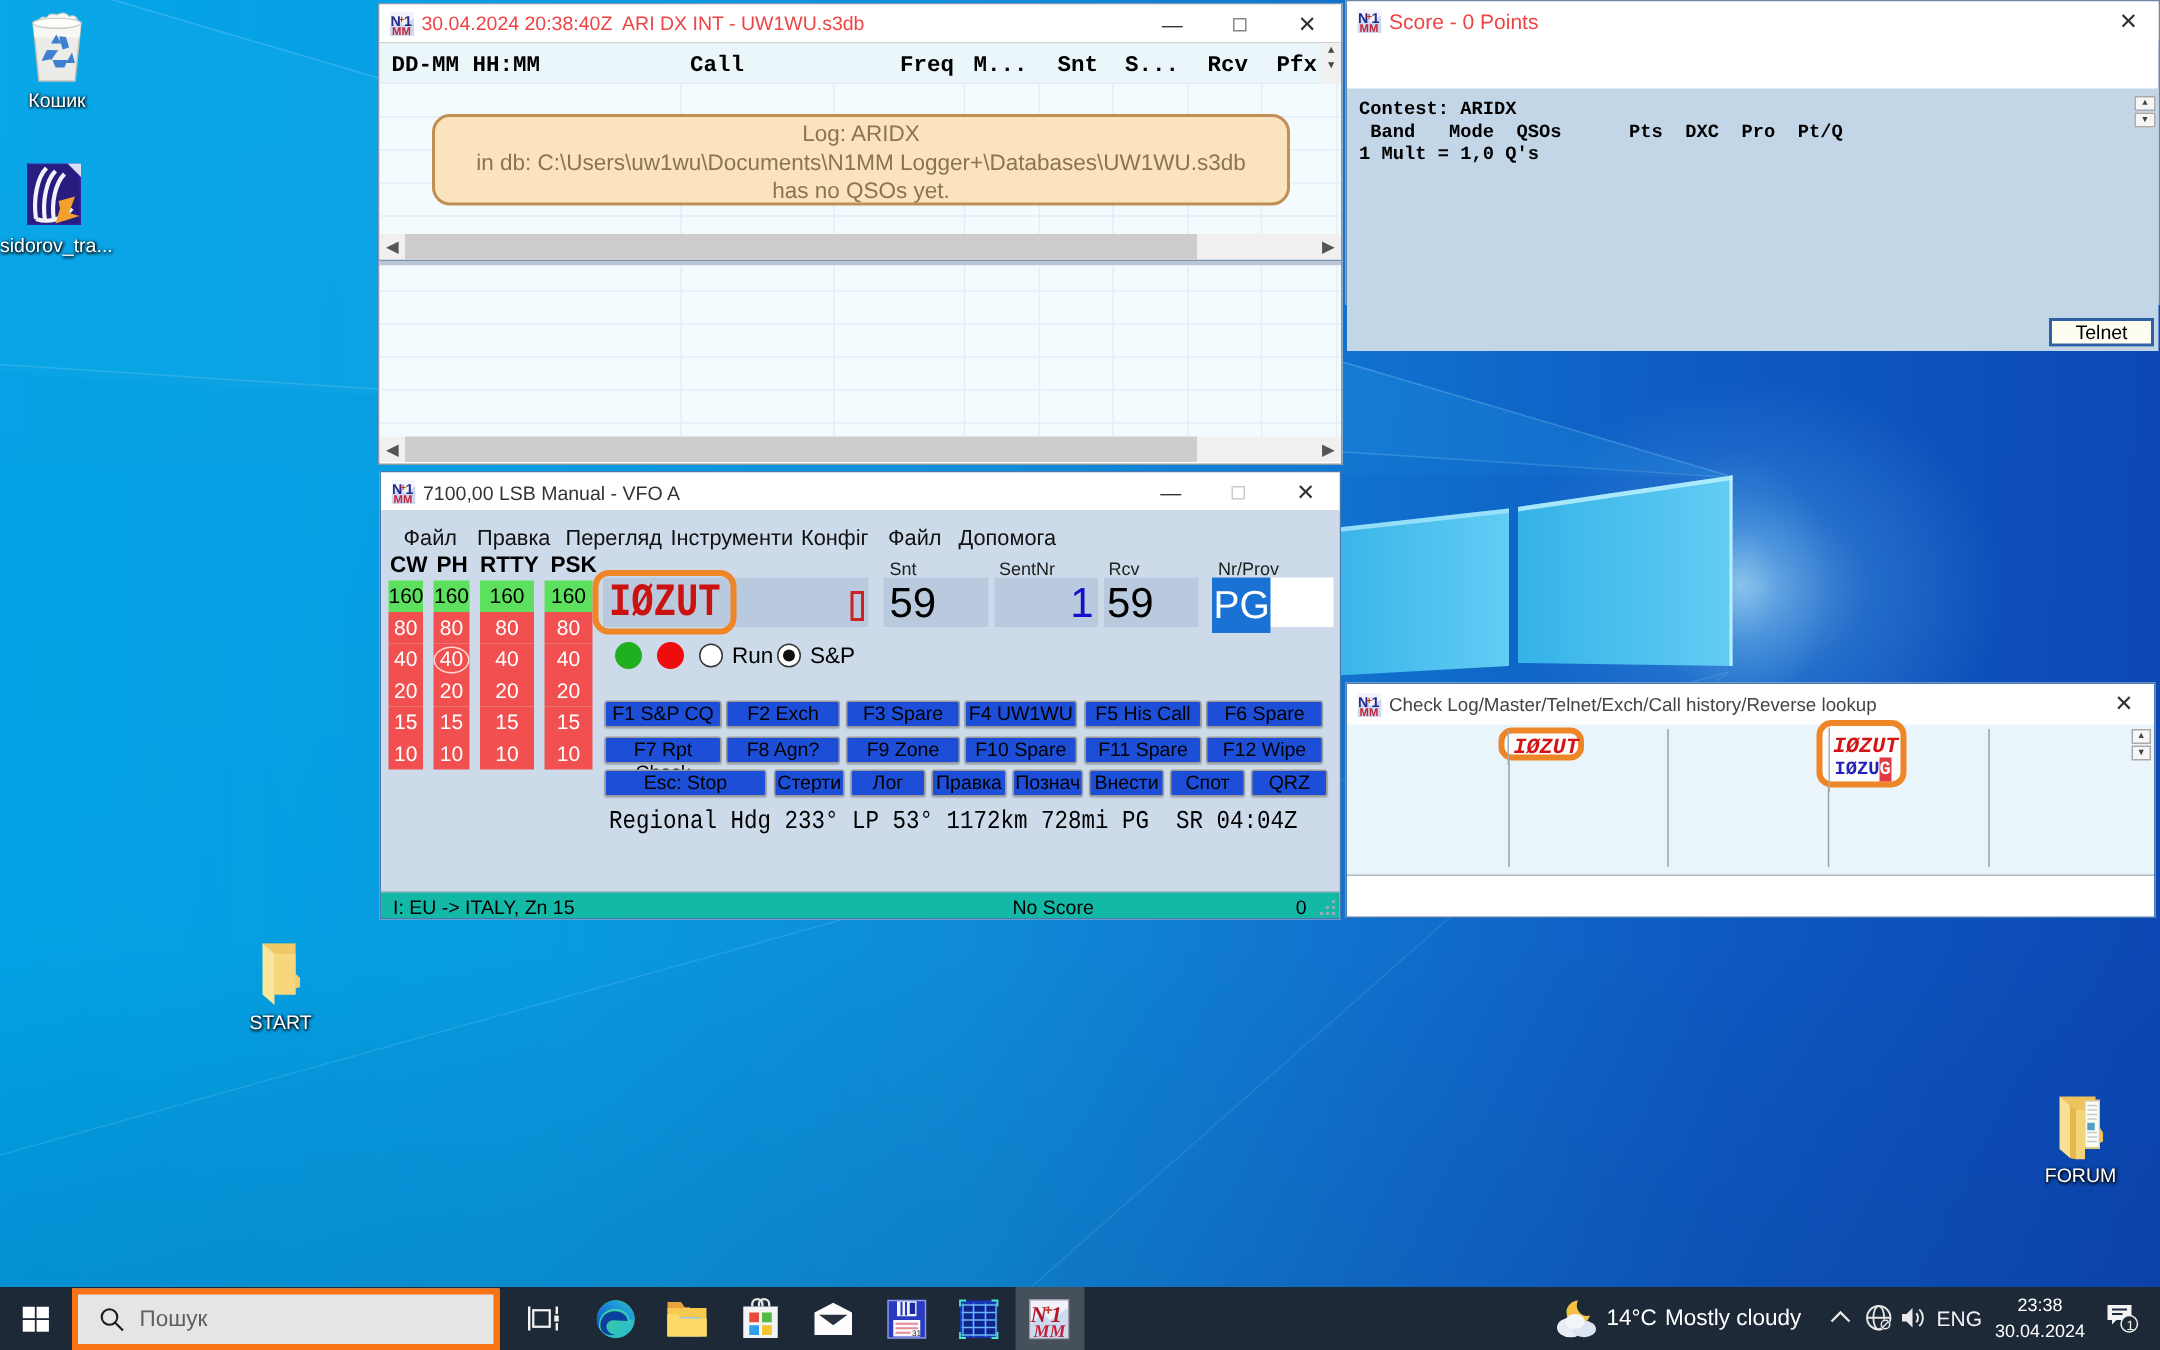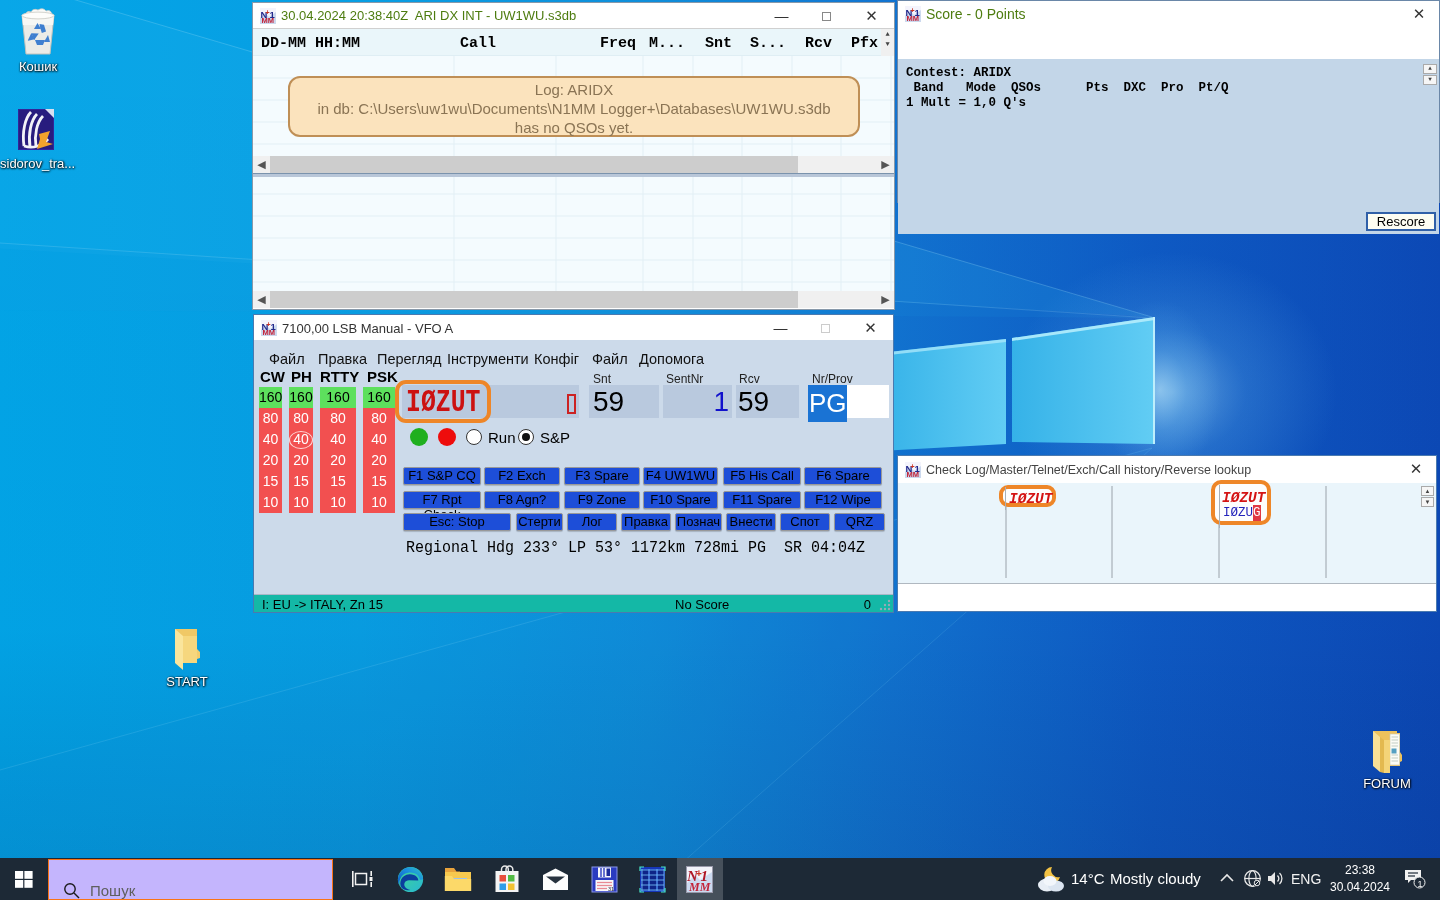--- a/index.html
+++ b/index.html
@@ -3,21 +3,21 @@
 <meta charset="utf-8">
 <style>
   * { margin:0; padding:0; box-sizing:border-box; }
   html,body { width:1440px; height:900px; overflow:hidden; }
   body { font-family:"Liberation Sans", sans-serif; position:relative;
     background:linear-gradient(to right,#02a5e7 0%,#089ee3 25%,#0f8eda 45%,#1173d0 62%,#0e5ac4 80%,#0c49b6 100%); }
   .abs { position:absolute; }
   .mono { font-family:"Liberation Mono", monospace; }
   .win { position:absolute; background:#fff; border:1px solid #8899aa; }
   .tbar { height:26px; background:#fff; display:flex; align-items:center; position:relative; }
-  .tbar .ttl { font-size:13px; color:#4d7c0f; margin-left:5px; white-space:nowrap; }
+  .tbar .ttl { font-size:13px; color:#ef4444; margin-left:5px; white-space:nowrap; }
   .nicon { width:16px; height:16px; margin-left:7px; flex:0 0 16px; }
   .ctrls { position:absolute; right:0; top:0; height:26px; display:flex; }
   .ctrl { width:45px; height:26px; display:flex; align-items:center; justify-content:center; color:#333; }
   .grid-pane { background:#f4fbfe; position:relative; }
   .hscroll { height:17px; background:#f0f0f0; position:relative; }
   .hscroll .thumb { position:absolute; top:0; height:17px; background:#cdcdcd; }
   .hscroll .arr { position:absolute; top:0; width:17px; height:17px; font-size:11px; color:#555;
      display:flex; align-items:center; justify-content:center; }
   .band-col { top:47px; }
   .band-col i { display:block; font-style:normal; height:21px; line-height:21px; text-align:center;
@@ -235,21 +235,21 @@
         <div class="ctrl" style="font-size:15px;width:40px;">✕</div>
       </div>
   </div>
   <div class="mono" style="height:175px;background:#c3d6e8;position:relative;font-size:12.5px;font-weight:bold;color:#000;margin-top:32px;">
     <div class="abs" style="left:8px;top:7px;white-space:pre;line-height:15px;">Contest: ARIDX<br> Band   Mode  QSOs      Pts  DXC  Pro  Pt/Q<br>1 Mult = 1,0 Q's</div>
     <div class="abs" style="right:2px;top:5px;width:14px;height:22px;">
       <div style="height:10px;background:#f6f6f6;border:1px solid #aaa;font-size:6px;text-align:center;line-height:8px;color:#444;">▲</div>
       <div style="height:10px;background:#f6f6f6;border:1px solid #aaa;font-size:6px;text-align:center;line-height:8px;color:#444;margin-top:1px;">▼</div>
     </div>
     <div class="abs" style="right:3px;bottom:3px;width:70px;height:19px;background:#fdfdf2;border:2px solid #3060a8;
-       font-family:'Liberation Sans';font-size:13px;font-weight:normal;color:#000;text-align:center;line-height:15px;">Rescore</div>
+       font-family:'Liberation Sans';font-size:13px;font-weight:normal;color:#000;text-align:center;line-height:15px;">Telnet</div>
   </div>
 </div>
 
 <div class="win" id="w-main" style="left:253px;top:314px;width:641px;height:299px;border-color:#4a7ab0;">
   <div class="tbar">
     <svg class="nicon" viewBox="0 0 16 16">
         <rect width="16" height="16" fill="#f4f4fc"></rect>
         <path d="M0 10 L5 5 L9 9 L16 4 L16 16 L0 16Z" fill="#ccd9ee"></path>
         <text x="0.4" y="9.5" font-size="9.5" font-weight="bold" fill="#232a8c" font-family="Liberation Sans">N</text>
         <text x="5.6" y="7" font-size="7" font-weight="bold" fill="#c32" font-family="Liberation Sans">+</text>
@@ -403,21 +403,21 @@
         <line x1="108" y1="3" x2="108" y2="95"></line>
           <line x1="214" y1="3" x2="214" y2="95"></line>
           <line x1="321" y1="3" x2="321" y2="95"></line>
           <line x1="428" y1="3" x2="428" y2="95"></line>
       </g>
     </svg>
     <div class="abs" style="left:101px;top:2px;width:57px;height:22px;background:#fdfdfd;border:4px solid #ee8628;border-radius:9px;"></div>
     <div class="abs mono" style="left:111px;top:8px;font-size:14.5px;font-weight:bold;font-style:italic;color:#d41414;">IØZUT</div>
     <div class="abs" style="left:313px;top:-3px;width:60px;height:45px;background:#fdfdfd;border:4px solid #ee8628;border-radius:10px;"></div>
     <div class="abs mono" style="left:324px;top:7px;font-size:14.5px;font-weight:bold;font-style:italic;color:#d41414;">IØZUT</div>
-    <div class="abs mono" style="left:325px;top:23px;font-size:12.5px;font-weight:normal;color:#2222bb;">IØZU<span style="background:#e03844;color:#fff;padding:1px 0;">G</span></div>
+    <div class="abs mono" style="left:325px;top:23px;font-size:12.5px;font-weight:bold;color:#2222bb;">IØZU<span style="background:#e03844;color:#fff;padding:1px 0;">G</span></div>
     <svg class="abs" width="538" height="101" style="left:0;top:0">
         <g stroke="#a8b0b8" stroke-width="1">
           <line x1="107.5" y1="4" x2="107.5" y2="27"></line>
           <line x1="321.5" y1="2" x2="321.5" y2="45"></line>
         </g>
       </svg>
     <div class="abs" style="right:2px;top:3px;width:13px;height:22px;">
       <div style="height:10px;background:#f6f6f6;border:1px solid #aaa;font-size:6px;text-align:center;line-height:8px;color:#444;">▲</div>
       <div style="height:10px;background:#f6f6f6;border:1px solid #aaa;font-size:6px;text-align:center;line-height:8px;color:#444;margin-top:1px;">▼</div>
     </div>
@@ -426,21 +426,21 @@
 
 <div class="abs" id="taskbar" style="left:0;top:858px;width:1440px;height:42px;background:#1d2936;">
 
   <svg class="abs" style="left:15px;top:13px" width="18" height="17" viewBox="0 0 18 17">
     <rect x="0" y="0" width="8.2" height="7.8" fill="#fff"></rect>
       <rect x="9.4" y="0" width="8.2" height="7.8" fill="#fff"></rect>
     <rect x="0" y="9" width="8.2" height="7.8" fill="#fff"></rect>
       <rect x="9.4" y="9" width="8.2" height="7.8" fill="#fff"></rect>
   </svg>
 
-  <div class="abs" style="left:48px;top:1px;width:285px;height:41px;background:#c4b5fd;border:1px solid #f97316;display:flex;align-items:flex-end;">
+  <div class="abs" style="left:48px;top:1px;width:285px;height:41px;background:#e5e5e5;border:4px solid #f97316;display:flex;align-items:center;">
     <svg style="margin-left:14px" width="17" height="17" viewBox="0 0 17 17">
         <circle cx="7" cy="7" r="5.2" fill="none" stroke="#1b1b1b" stroke-width="1.4"></circle>
         <line x1="11" y1="11" x2="16" y2="16" stroke="#1b1b1b" stroke-width="1.4"></line>
       </svg>
     <span style="margin-left:10px;font-size:15px;color:#5f5f5f;">Пошук</span>
   </div>
 
   <svg class="abs" style="left:352px;top:11px" width="21" height="20" viewBox="0 0 21 20">
     <rect x="3.5" y="4.5" width="11" height="11" fill="none" stroke="#f2f2f2" stroke-width="1.5"></rect>
     <line x1="0.8" y1="2" x2="0.8" y2="18" stroke="#f2f2f2" stroke-width="1.6"></line>

